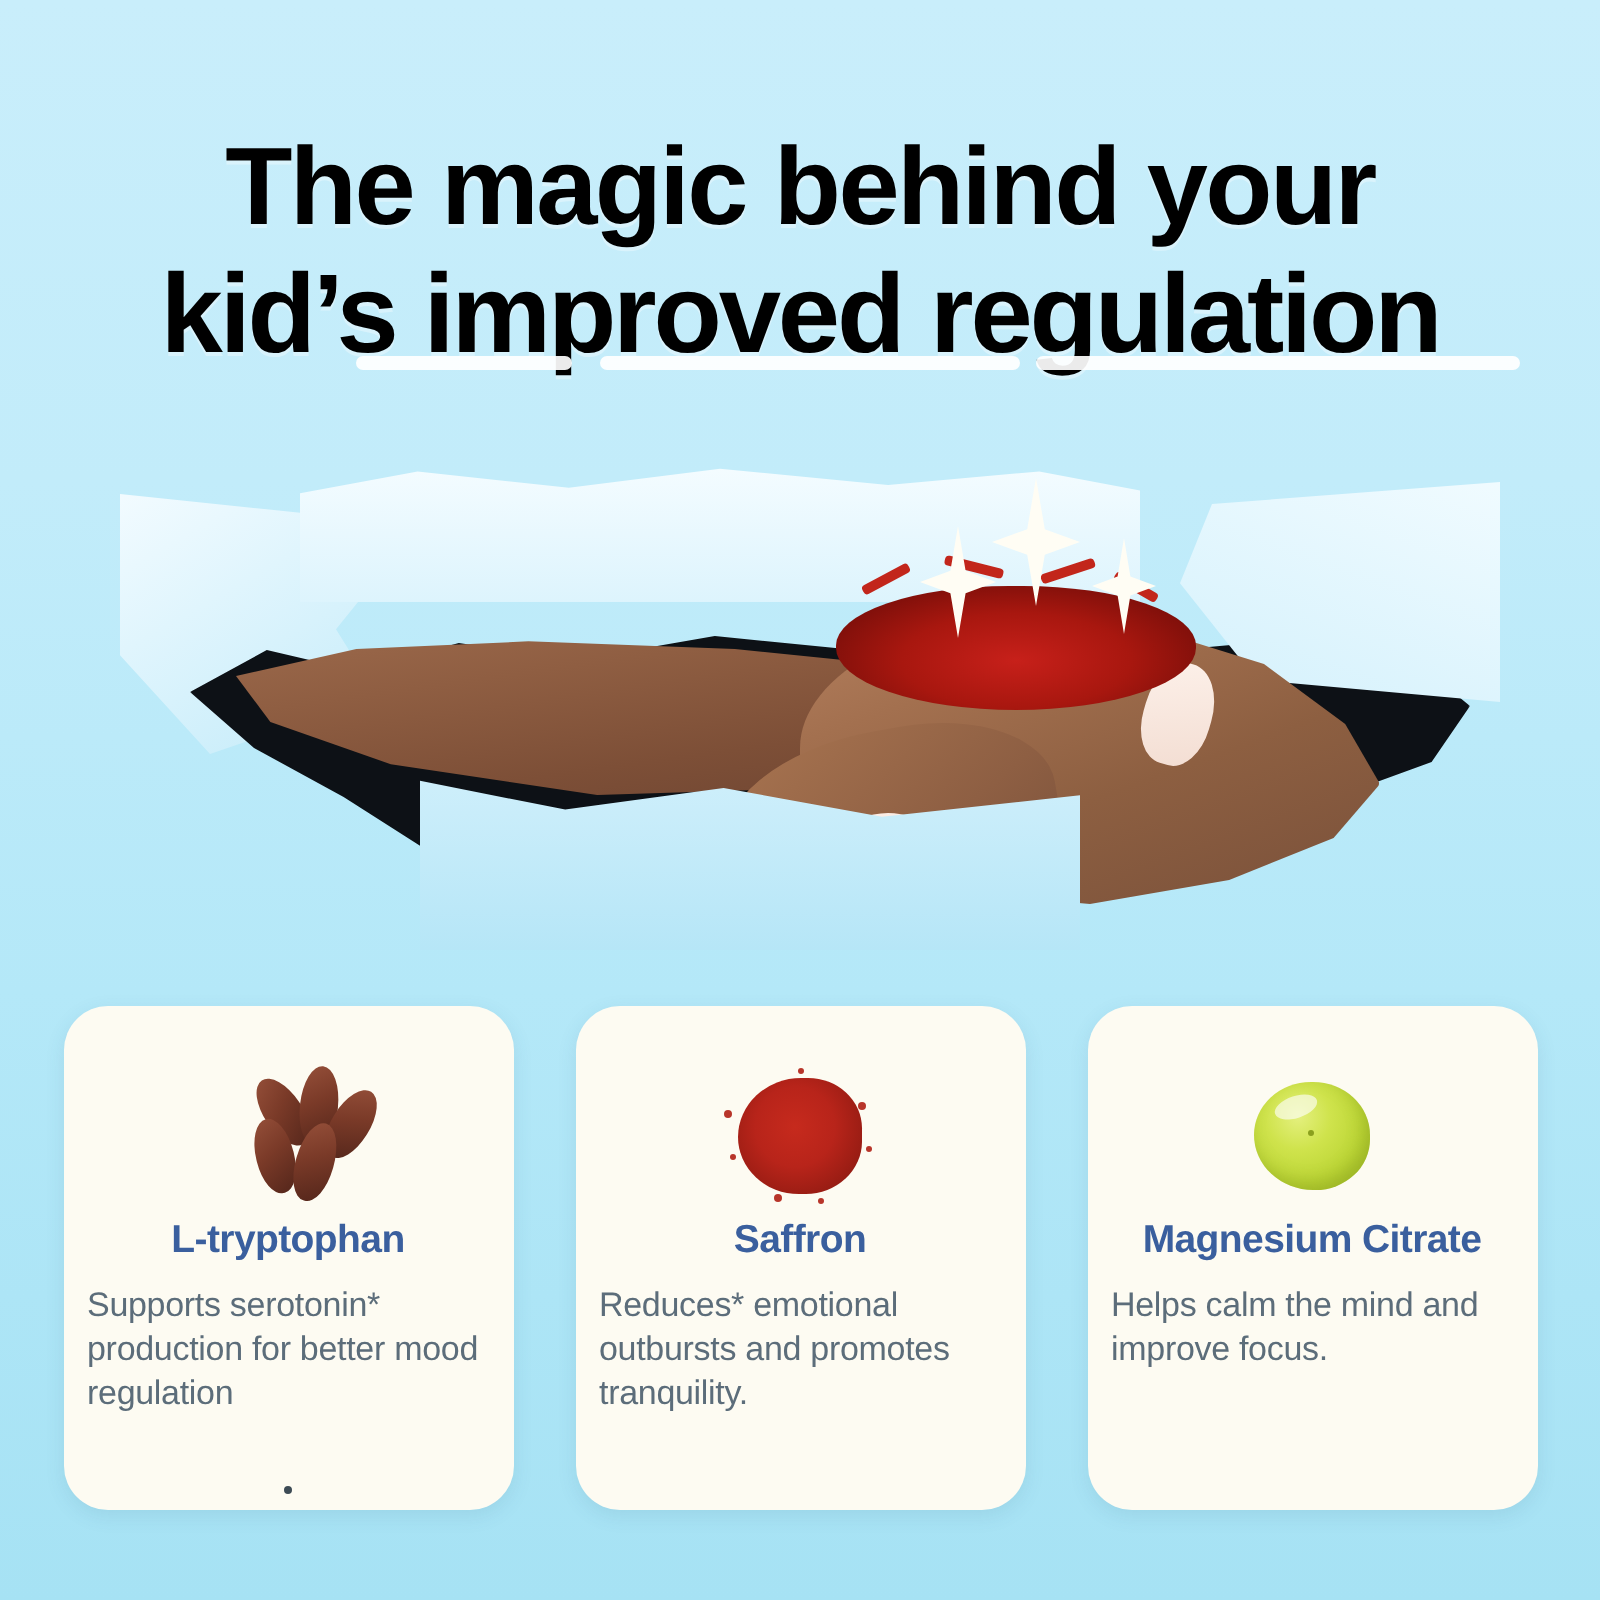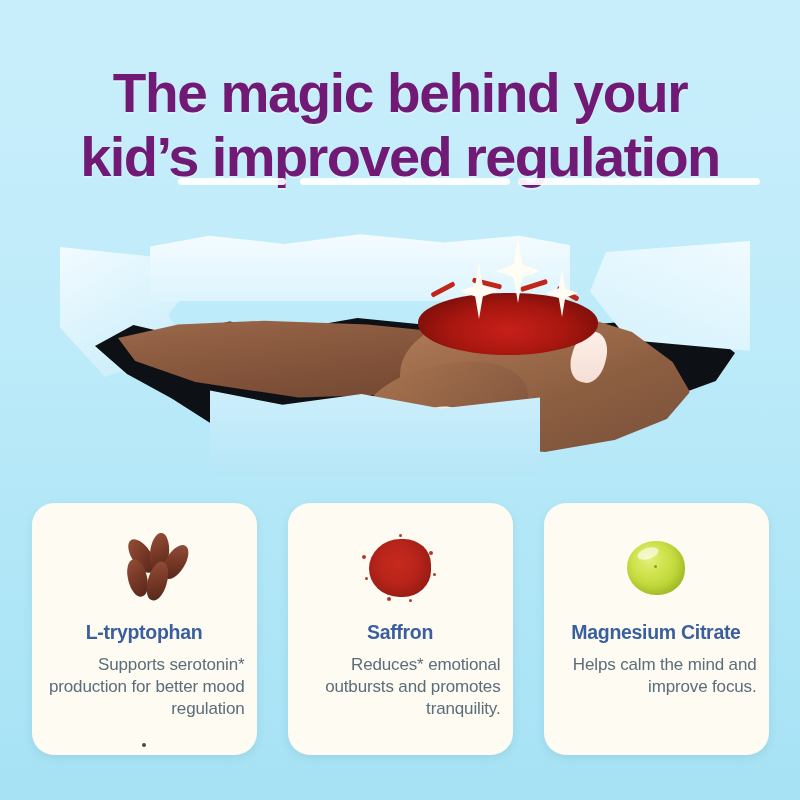--- a/index.html
+++ b/index.html
@@ -10,21 +10,21 @@
     position:relative;
   }
 
   
   #headline-block { position:absolute; top:62px; left:0; width:800px; text-align:center; }
   .headline-line {
     font-weight:800;
     font-size:55px;
     line-height:63px;
     letter-spacing:-1.3px;
-    color:#701a75;
+    color:#000000;
     text-shadow:0 2px 0 rgba(255,255,255,.35);
     white-space:nowrap;
   }
   .headline-line.l2 { font-size:56px; letter-spacing:-1.6px; }
 
   #headline-underline { position:absolute; top:178px; left:0; width:800px; height:9px; }
   .ul-seg { position:absolute; height:7px; background:#ffffff; border-radius:4px; opacity:.92; }
 
   
   #scene { position:absolute; top:225px; left:0; width:800px; height:265px; overflow:hidden; }
@@ -105,24 +105,24 @@
     background:#fdfbf2;
     border-radius:22px;
     box-shadow:0 3px 10px rgba(40,90,120,.10);
     display:flex; flex-direction:column; align-items:center;
     padding:26px 12px 10px;
     position:relative;
   }
   .card-icon { height:78px; width:100%; position:relative; display:flex; align-items:center; justify-content:center; }
   .card-title {
     color:#3a5f9e; font-weight:800; font-size:19.5px; line-height:23px;
-    text-align:right; letter-spacing:-.3px; margin-top:14px;
+    text-align:right; letter-spacing:-.3px; margin-top:2px;
   }
   .card-desc {
-    color:#5c6d7a; font-size:17px; line-height:22px; text-align:right;
+    color:#5c6d7a; font-size:17px; line-height:22px; text-align:left;
     margin-top:10px; letter-spacing:-.15px;
   }
   #card-dot { position:absolute; left:50%; bottom:8px; width:4px; height:4px; background:#3d4b55; border-radius:50%; transform:translateX(-50%); }
 
   
   .seed { position:absolute; border-radius:50% 50% 48% 48%;
     background:linear-gradient(150deg,#96503a 0%,#7a3a28 45%,#52251a 100%); }
   
   #gel-drop {
     width:58px; height:54px; border-radius:50% 50% 48% 52%;

